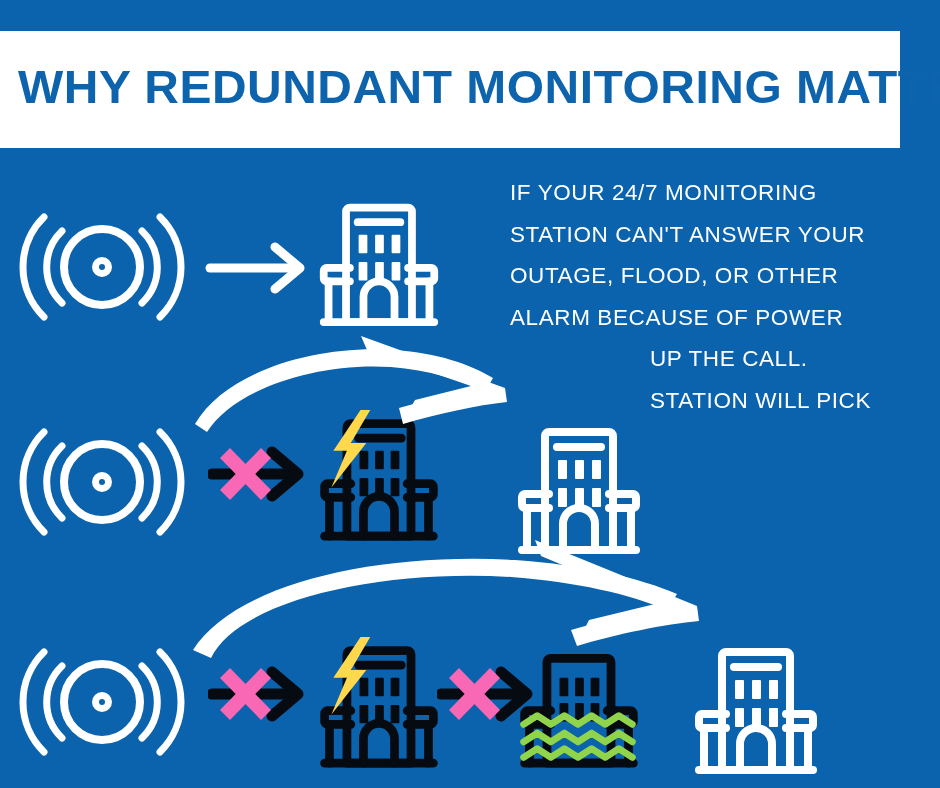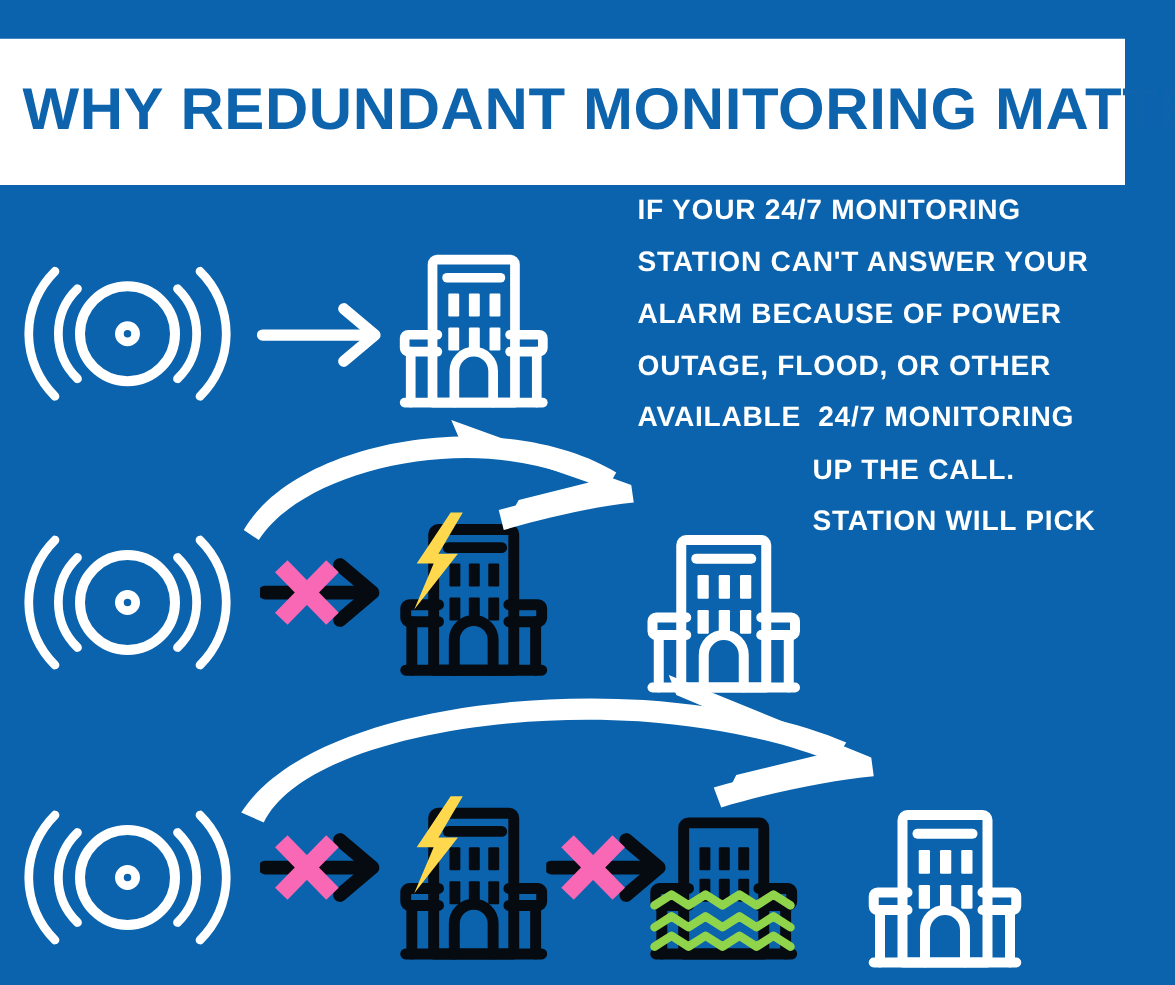--- a/index.html
+++ b/index.html
@@ -40,27 +40,27 @@
     text-transform: uppercase;
     transform: scaleX(1.02);
     transform-origin: left center;
     white-space: nowrap;
   }
 
   
   #body-copy {
     position: absolute;
     left: 510px;
-    top: 147px;
+    top: 172px;
     width: 408px;
     margin: 0;
     color: #ffffff;
     font-family: "Liberation Sans", sans-serif;
     font-size: 22.5px;
-    font-weight: 700;
+    font-weight: 400;
     letter-spacing: 0.6px;
     line-height: 41.5px;
     text-transform: uppercase;
   }
   #body-copy .ln { display: block; white-space: pre; }
   #body-copy .ln.indent { padding-left: 140px; }
 
   
   .icon-slot { position: absolute; }
   .icon-slot svg { display: block; width: 100%; height: 100%; }
@@ -90,23 +90,22 @@
 <body>
 
 <div id="infographic">
 
   <div id="title-band"></div>
   <h1 id="page-title">WHY REDUNDANT MONITORING MATTERS</h1>
 
   <p id="body-copy">
     <span class="ln">IF YOUR 24/7 MONITORING</span>
     <span class="ln">STATION CAN'T ANSWER YOUR</span>
+    <span class="ln">OUTAGE, FLOOD, OR OTHER</span>
     <span class="ln">ALARM BECAUSE OF POWER</span>
-    <span class="ln">OUTAGE, FLOOD, OR OTHER</span>
-    <span class="ln">AVAILABLE  24/7 MONITORING</span>
     <span class="ln indent">UP THE CALL.</span>
     <span class="ln indent">STATION WILL PICK</span>
   </p>
 
   <div class="icon-slot siren-r1">
     <svg viewBox="0 0 168 145">
       <g fill="none" stroke="#ffffff" stroke-linecap="round">
         <circle cx="84" cy="72" r="38" stroke-width="8"></circle>
         <circle cx="84" cy="72" r="6.5" stroke-width="7"></circle>
         <path d="M44 36 A 50 50 0 0 0 44 108" stroke-width="7"></path>

